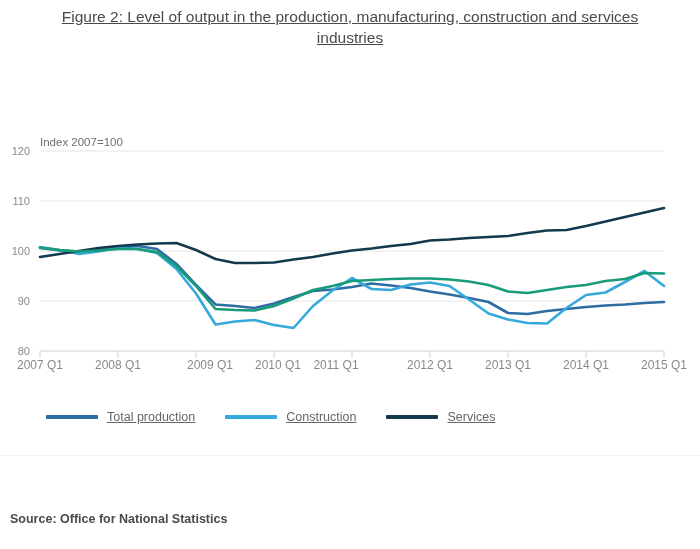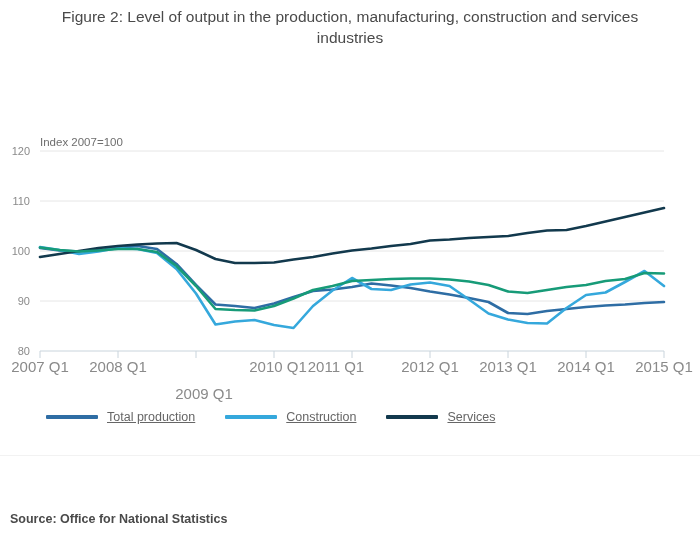--- a/index.html
+++ b/index.html
@@ -23,20 +23,21 @@
   .chart-title {
     position: absolute;
     left: 40px;
     top: 6px;
     width: 620px;
     text-align: center;
     font-size: 15.5px;
     line-height: 21px;
     color: #4a4a4a;
     font-weight: 400;
+    text-decoration: underline;
   }
   .plot-wrap {
     position: absolute;
     left: 0;
     top: 120px;
     width: 700px;
     height: 270px;
   }
   .plot-svg {
     position: absolute;
@@ -56,21 +57,21 @@
     width: 660px;
     text-align: right;
     padding-right: 6px;
     font-size: 11px;
     color: #8a8a8a;
     transform: translateY(-50%);
   }
   .xtick {
     position: absolute;
     top: 238px;
-    font-size: 15px;
+    font-size: 12px;
     color: #8a8a8a;
     transform: translateX(-50%);
     white-space: nowrap;
   }
   .legend {
     position: absolute;
     left: 46px;
     top: 407px;
     width: 620px;
     height: 20px;
@@ -143,21 +144,21 @@
     <div id="ytick-layer">
         <div class="ytick" style="top: 231px;">80</div>
         <div class="ytick" style="top: 181px;">90</div>
         <div class="ytick" style="top: 131px;">100</div>
         <div class="ytick" style="top: 81px;">110</div>
         <div class="ytick" style="top: 31px;">120</div>
       </div>
     <div id="xtick-layer">
         <div class="xtick" style="left: 40px;">2007 Q1</div>
         <div class="xtick" style="left: 118px;">2008 Q1</div>
-        <div class="xtick" style="left: 204px; margin-top: 27px;">2009 Q1</div>
+        <div class="xtick" style="left: 210px;">2009 Q1</div>
         <div class="xtick" style="left: 262px; margin-left: 16px;">2010 Q1</div>
         <div class="xtick" style="left: 336px; text-align: center;">2011 Q1</div>
         <div class="xtick" style="left: 430px;">2012 Q1</div>
         <div class="xtick" style="left: 508px;">2013 Q1</div>
         <div class="xtick" style="left: 586px; text-align: center;">2014 Q1</div>
         <div class="xtick" style="left: 664px;">2015 Q1</div>
       </div>
   </div>
 
   <div class="legend" id="legend">

